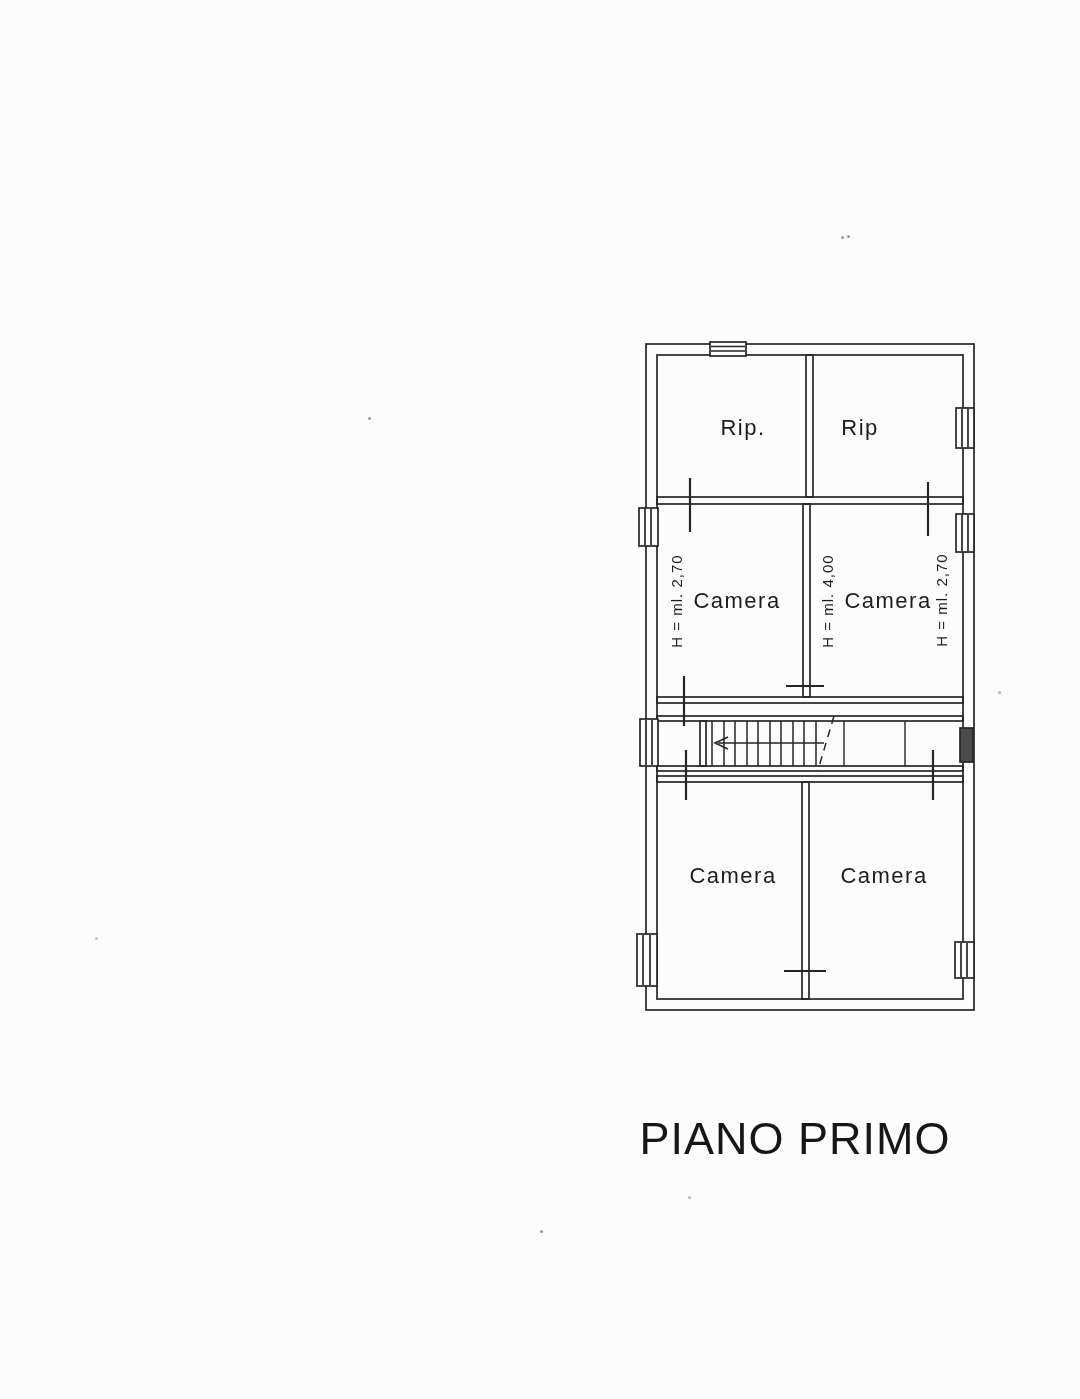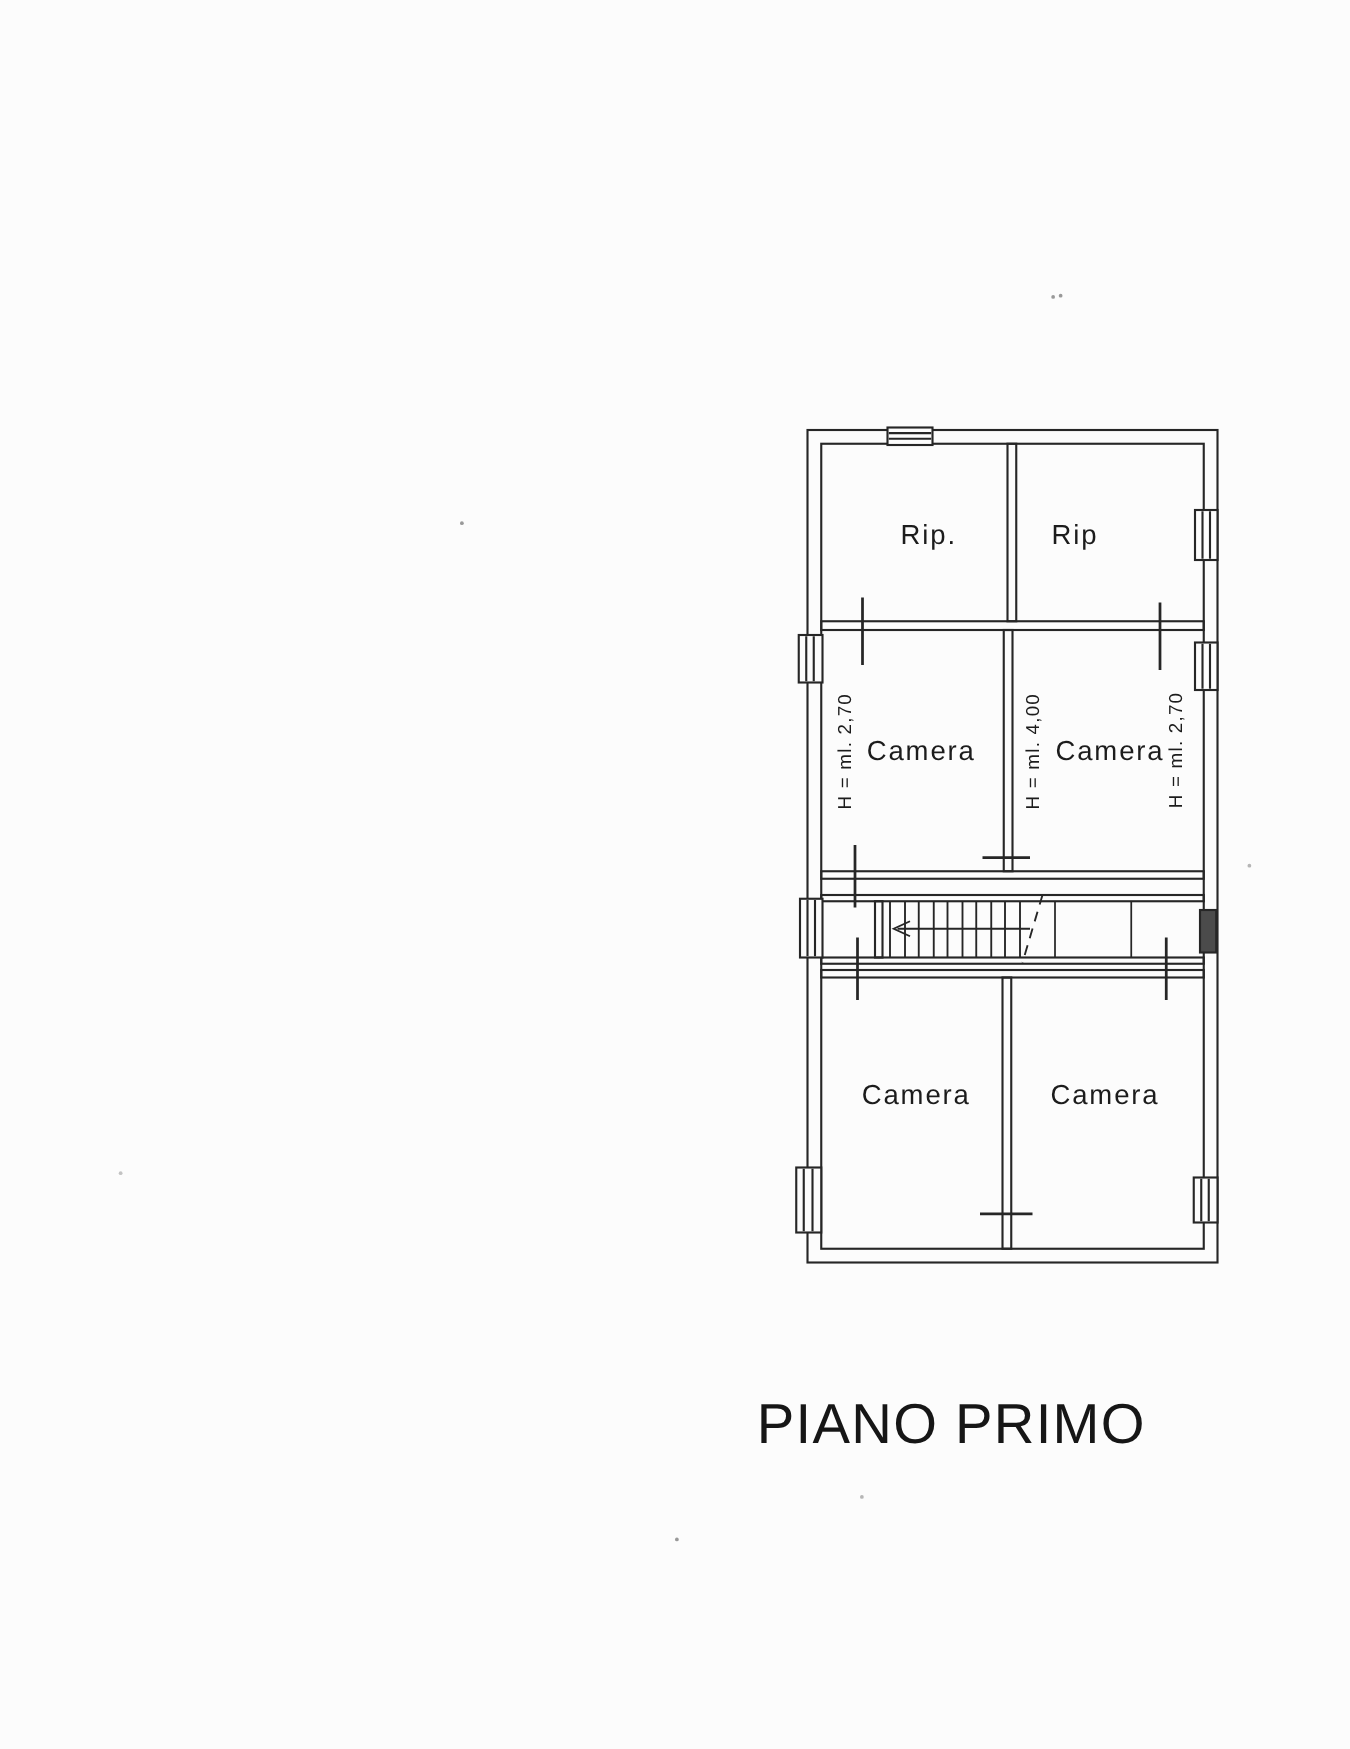--- a/index.html
+++ b/index.html
@@ -145,21 +145,21 @@
   <div class="label room-label" style="left:860px;top:428px;">Rip</div>
   <div class="label room-label" style="left:737px;top:601px;">Camera</div>
   <div class="label room-label" style="left:888px;top:601px;">Camera</div>
   <div class="label room-label" style="left:733px;top:876px;">Camera</div>
   <div class="label room-label" style="left:884px;top:876px;">Camera</div>
 
   <div class="label height-label" style="left:676px;top:601px;">H = ml. 2,70</div>
   <div class="label height-label" style="left:827px;top:601px;">H = ml. 4,00</div>
   <div class="label height-label" style="left:941px;top:600px;">H = ml. 2,70</div>
 
-  <div class="label plan-title" style="left:761px;top:1139px;">PIANO PRIMO</div>
+  <div class="label plan-title" style="left:795px;top:1139px;">PIANO PRIMO</div>
 
   <div class="speck" style="left:841px;top:236px;"></div>
   <div class="speck" style="left:847px;top:235px;"></div>
   <div class="speck" style="left:368px;top:417px;"></div>
   <div class="speck" style="left:95px;top:937px;opacity:.4;"></div>
   <div class="speck" style="left:998px;top:691px;opacity:.5;"></div>
   <div class="speck" style="left:540px;top:1230px;"></div>
   <div class="speck" style="left:688px;top:1196px;opacity:.5;"></div>
 
 </div>

